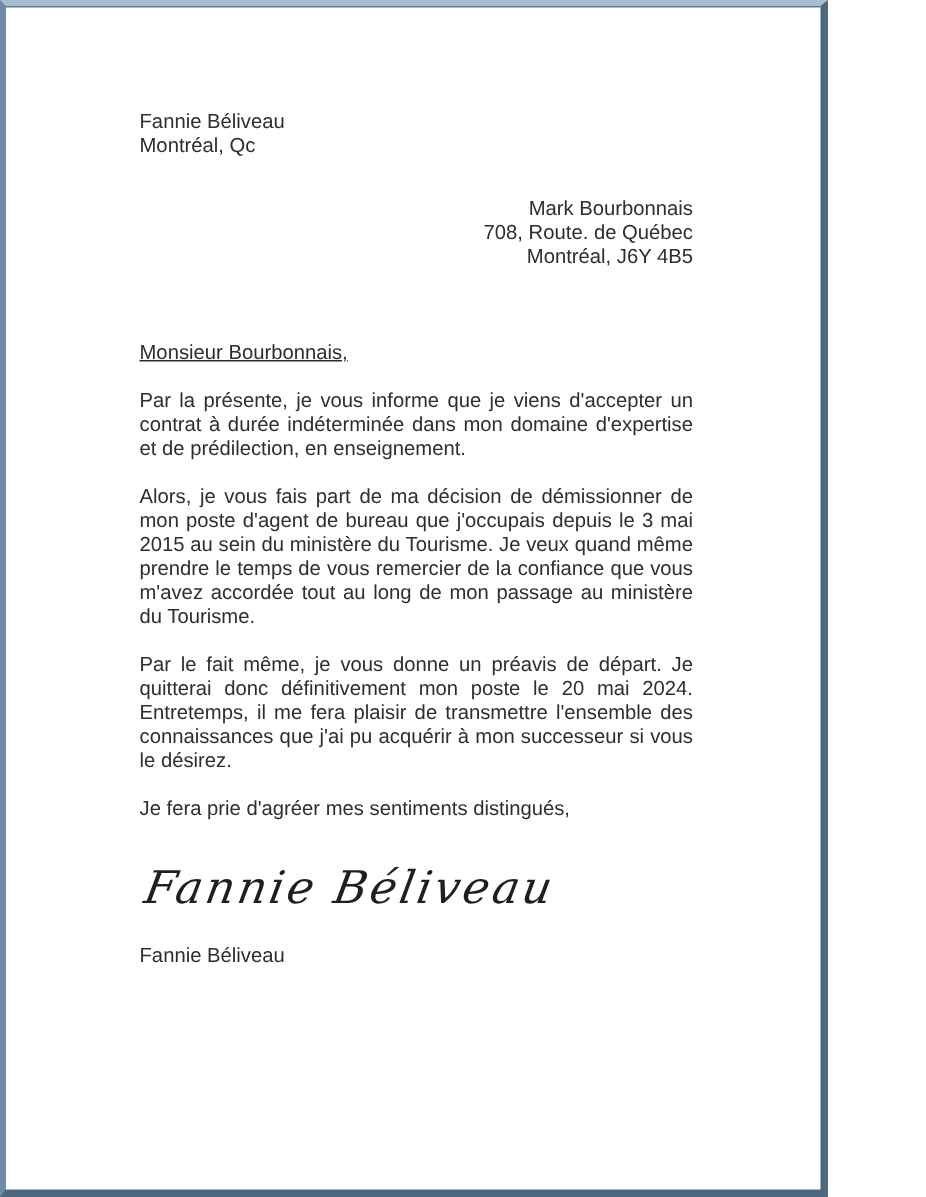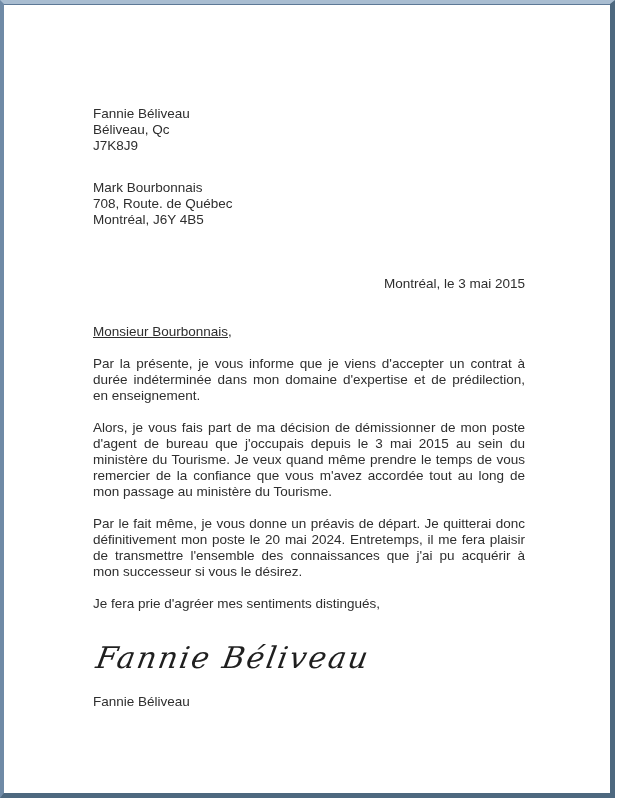--- a/index.html
+++ b/index.html
@@ -2,42 +2,43 @@
 <html lang="fr"><head>
 <meta charset="utf-8">
 <style>
   html, body {
     margin: 0;
     padding: 0;
     background: #ffffff;
   }
   .page {
     position: relative;
-    width: 615px;
+    width: 552px;
     height: 798px;
     box-sizing: border-box;
     background: #ffffff;
     border-top: 4px solid #a9bdd1;
     border-left: 4px solid #6f8aa6;
     border-right: 5px solid #4d687f;
     border-bottom: 5px solid #4d687f;
     box-shadow: inset 0 1px 0 #5d7896;
     font-family: "Liberation Sans", sans-serif;
     color: #2e2e2e;
     font-size: 13.5px;
     line-height: 16px;
-    padding: 102px 85px 0 89px;
+    padding: 69px 85px 0 89px;
     overflow: hidden;
   }
   .sender-block {
     margin: 0 0 26px 0;
     text-align: left;
   }
   .recipient-block {
     margin: 0 0 48px 0;
+    text-align: right;
   }
   .date-line {
     text-align: right;
     margin: 0 0 32px 0;
   }
   .salutation {
     margin: 0 0 16px 0;
     text-decoration: underline;
   }
   p.body-par {
@@ -64,31 +65,29 @@
     margin-top: 16px;
   }
 </style>
 </head>
 <body>
 
 <div class="page">
 
   <div class="sender-block">
     <div>Fannie Béliveau</div>
-    <div>Béliveau, Qc</div>
-    <div>J7K8J9</div>
+    <div>Montréal, Qc</div>
   </div>
 
   <div class="recipient-block">
     <div>Mark Bourbonnais</div>
     <div>708, Route. de Québec</div>
     <div>Montréal, J6Y 4B5</div>
   </div>
 
-  <div class="date-line">Montréal, le 3 mai 2015</div>
 
   <div class="salutation">Monsieur Bourbonnais,</div>
 
   <p class="body-par">Par la présente, je vous informe que je viens d'accepter un contrat à durée indéterminée dans mon domaine d'expertise et de prédilection, en enseignement.</p>
   <p class="body-par">Alors, je vous fais part de ma décision de démissionner de mon poste d'agent de bureau que j'occupais depuis le 3 mai 2015 au sein du ministère du Tourisme. Je veux quand même prendre le temps de vous remercier de la confiance que vous m'avez accordée tout au long de mon passage au ministère du Tourisme.</p>
   <p class="body-par">Par le fait même, je vous donne un préavis de départ. Je quitterai donc définitivement mon poste le 20 mai 2024. Entretemps, il me fera plaisir de transmettre l'ensemble des connaissances que j'ai pu acquérir à mon successeur si vous le désirez.</p>
 
   <p class="closing-par">Je fera prie d'agréer mes sentiments distingués,</p>
 
   <div class="signature-script">Fannie Béliveau</div>

